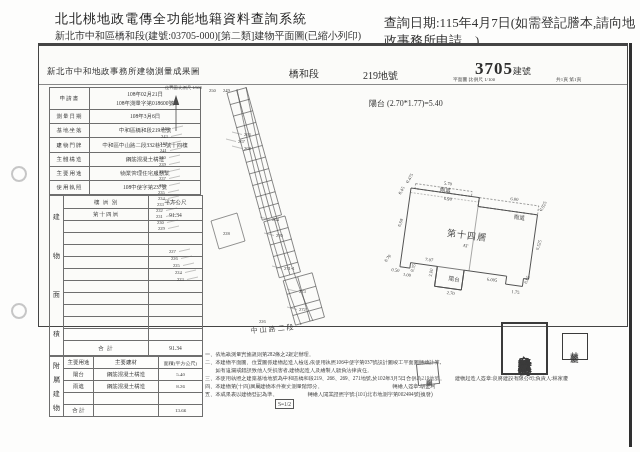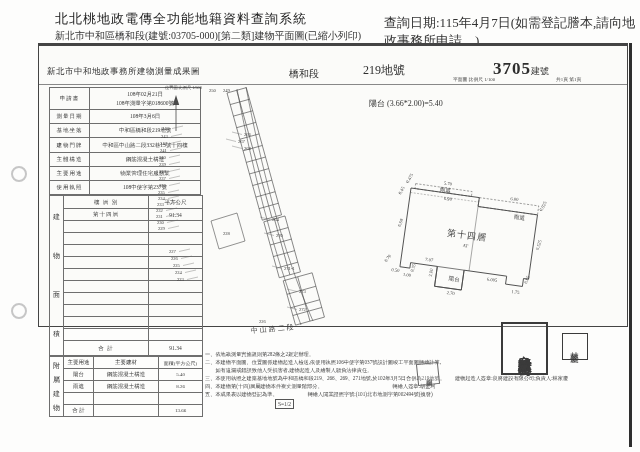--- a/index.html
+++ b/index.html
@@ -15,22 +15,22 @@
   .query-date{position:absolute;left:384px;top:14px;font-size:13px;color:#333;}
   
   .sheet{position:absolute;left:38px;top:43px;width:590px;height:284px;
     border:1.6px solid #444;border-top-width:3px;background:#fbfbf9;}
   .edge-shadow{position:absolute;left:629px;top:43px;width:3px;height:404px;background:#2e2e2e;}
   .hole{position:absolute;width:16px;height:16px;border-radius:50%;border:2.5px solid #c6c6c6;background:#fdfdfc;}
   #hole1{left:11px;top:166px;} #hole2{left:11px;top:303px;}
   
   .sh-title{position:absolute;left:8px;top:20px;font-size:8.5px;letter-spacing:.5px;color:#333;}
   .sh-section{position:absolute;left:250px;top:21px;font-size:10px;}
-  .sh-land{position:absolute;left:324px;top:16px;font-size:12px;}
-  .sh-bno{position:absolute;left:454px;top:13px;font-size:17px;font-weight:bold;letter-spacing:1px;}
+  .sh-land{position:absolute;left:324px;top:23px;font-size:10px;}
+  .sh-bno{position:absolute;left:436px;top:13px;font-size:17px;font-weight:bold;letter-spacing:1px;}
   .sh-bno small{font-size:9px;font-weight:normal;letter-spacing:0;}
   .title-rule{position:absolute;left:0;top:38px;width:100%;border-top:1px solid #888;}
   .meta-scale{position:absolute;left:414px;top:30px;font-size:4.8px;color:#444;}
   .meta-page{position:absolute;left:517px;top:30px;font-size:4.8px;color:#444;}
   
   .left-tables{position:absolute;left:10px;top:41px;width:152px;}
   table{border-collapse:collapse;table-layout:fixed;width:152px;}
   td,th{border:1px solid #6e6e6e;padding:0;text-align:center;font-weight:normal;overflow:hidden;
         font-size:5.5px;color:#3a3a3a;}
   #info-tbl tr{height:14px;}
@@ -368,21 +368,21 @@
           <text x="128" y="79" font-size="4.6" transform="rotate(-75 128 79)" data-name="map-label">0.85</text>
           <text x="4" y="88" font-size="4.6" data-name="map-label">1.00</text>
           <text x="14" y="83" font-size="4.6" transform="rotate(-80 14 83)" data-name="map-label">0.55</text>
           <text x="-8" y="85" font-size="4.6" data-name="map-label">0.50</text>
           <text x="-14" y="77" font-size="4.6" transform="rotate(-60 -14 77)" data-name="map-label">0.70</text>
         </g>
     </g>
   </svg>
 
   <div class="formula" id="formula" data-name="area-formula">
-      <div data-name="formula-line">陽台 (3.66*2.00)=5.40</div>
+      <div data-name="formula-line">陽台 (2.70*1.77)=5.40</div>
     </div>
 
   <div class="notes" id="notes" data-name="notes-block">
       <div data-name="note-line"><span data-name="note-text">一、依地籍測量實施規則第282條之2規定辦理。</span></div>
       <div data-name="note-line"><span data-name="note-text">二、本建物平面圖、位置圖係建物起造人檢送,依使用執照106中使字第037號設計圖竣工平面圖轉繪計算,</span></div>
       <div data-name="note-line"><span data-name="note-text">　　如有遺漏或錯誤致他人受損害者,建物起造人及繪製人願負法律責任。</span></div>
       <div data-name="note-line"><span data-name="note-text">三、本使用執照之建築基地地號為中和區橋和段219、266、269、271地號,於102年3月5日合併為219地號。</span><span data-name="builder-signature" class="sig-b">建物起造人簽章:良將建設有限公司;負責人:林家慶</span></div>
       <div data-name="note-line"><span data-name="note-text">四、本建物第(十四)層屬建物本件複丈測量階部分。</span><span data-name="drafter-signature" class="sig-d">轉繪人簽章:胡金珂</span></div>
       <div data-name="note-line"><span data-name="note-text">五、本成果表以建物登記為準。</span><span data-name="drafter-license" class="sig-l">轉繪人開業證照字號:(101)北市地測字第002494號(換發)</span></div>
     </div>

